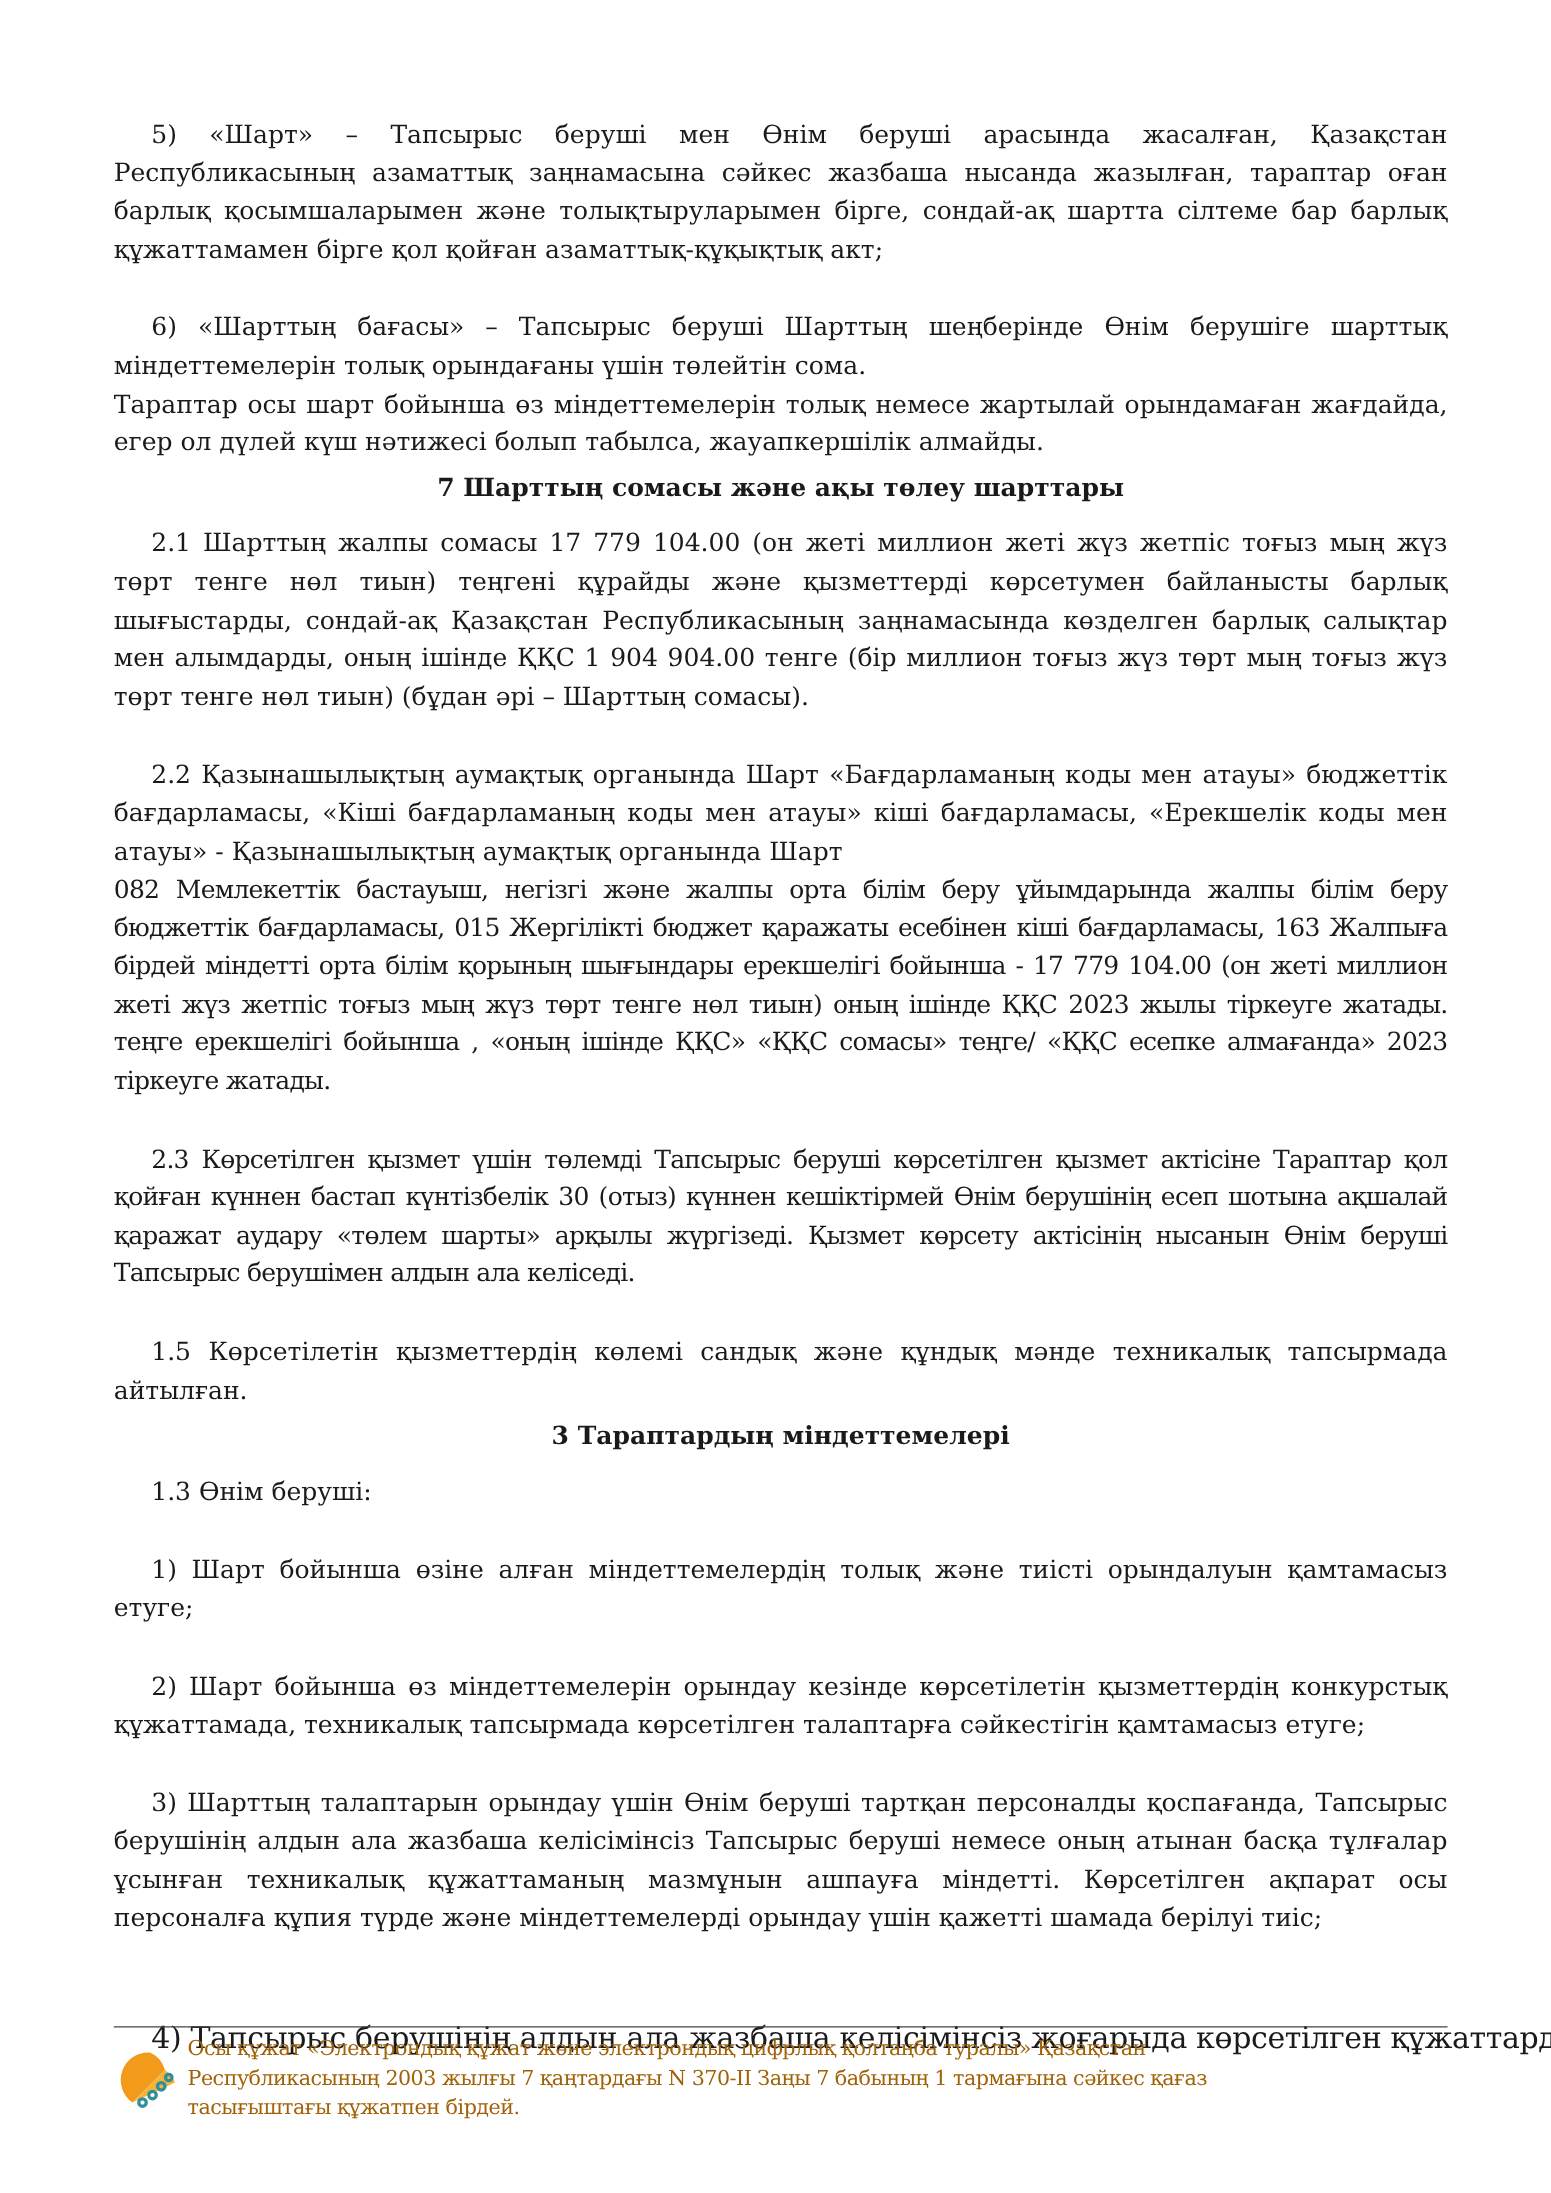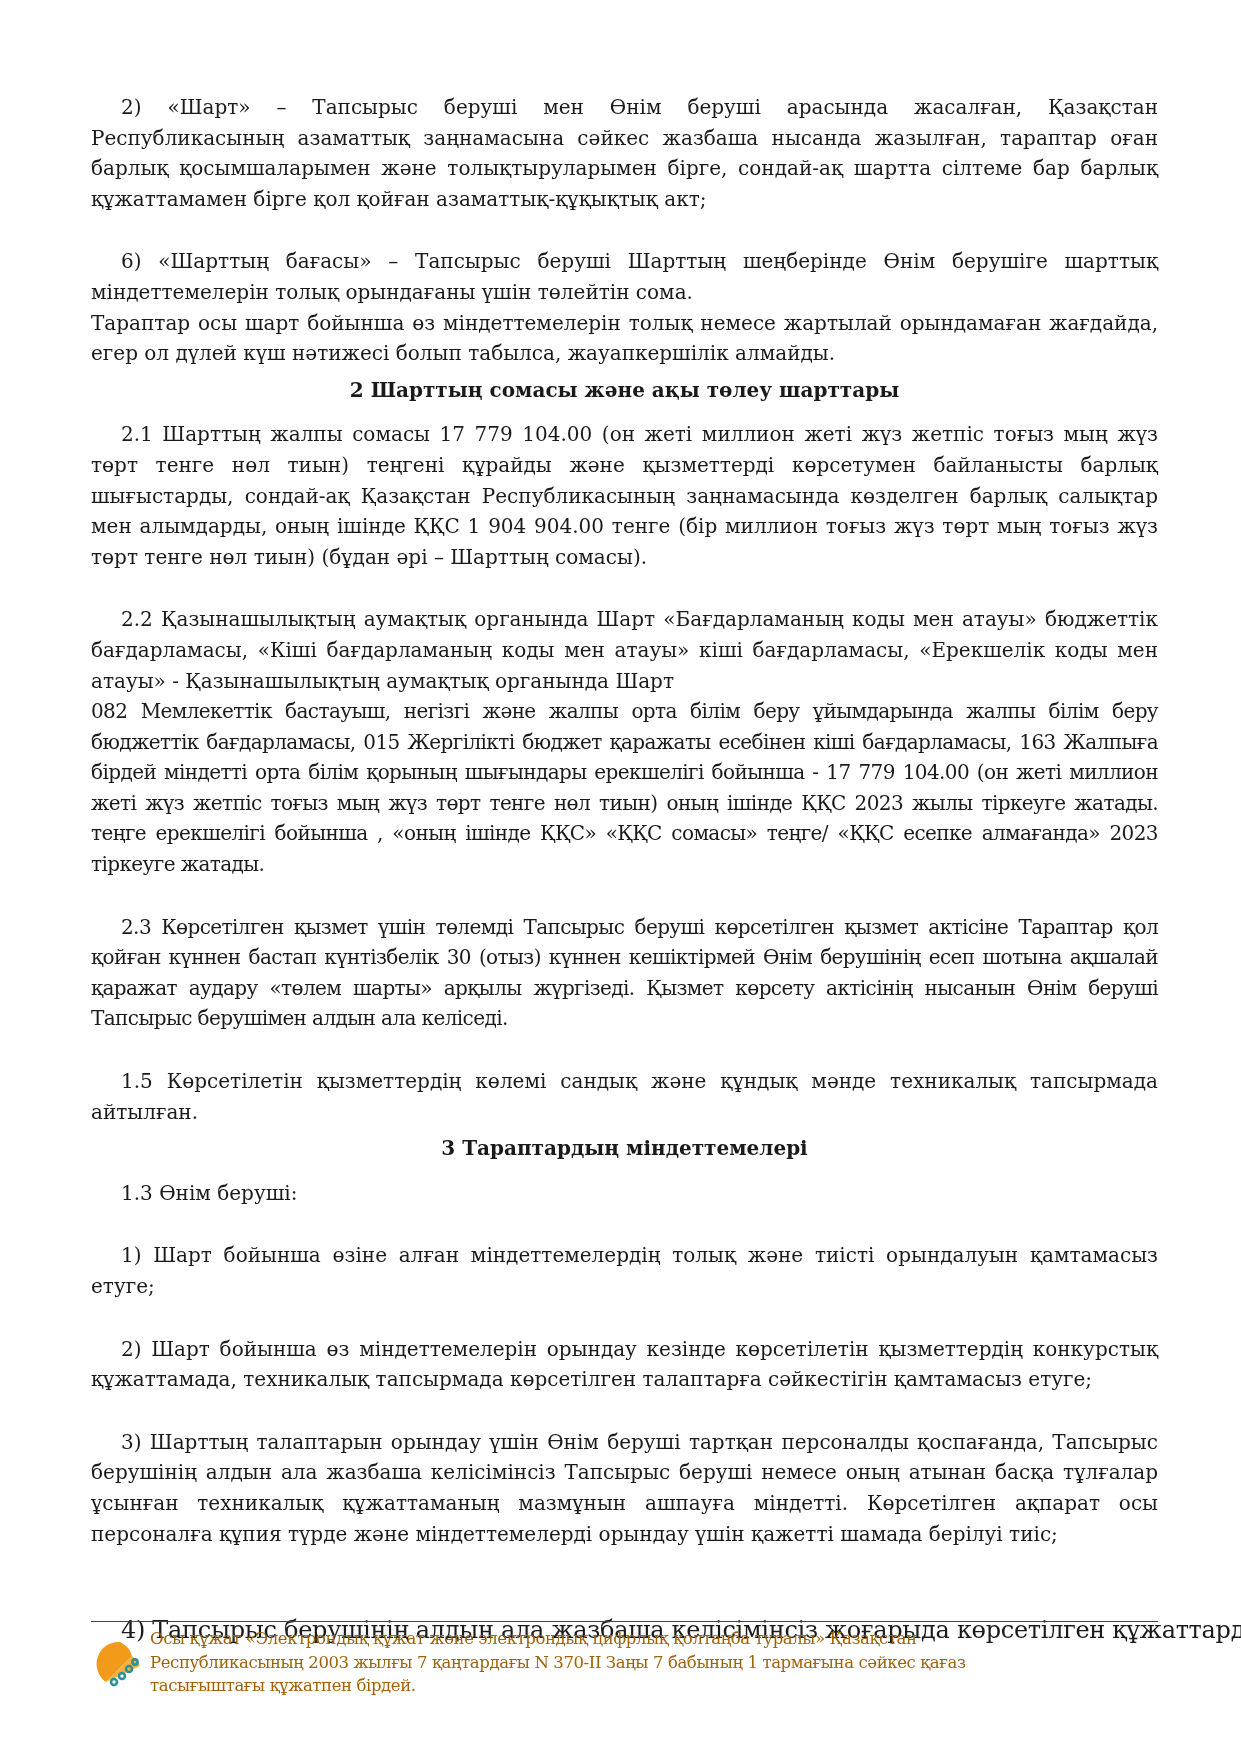--- a/index.html
+++ b/index.html
@@ -15,24 +15,24 @@
   .overflow-line { position: absolute; left: 121px; top: 1615px; width: 1037px;
           font-family: "DejaVu Serif", "Liberation Serif", serif; font-size: 24px; line-height: 30px; white-space: nowrap; letter-spacing: -0.3px; }
   .footer { position: absolute; left: 150px; top: 1627px; width: 900px;
           font-family: "DejaVu Serif", "Liberation Serif", serif; font-size: 16.5px; line-height: 23.5px; color: #a16207; letter-spacing: -0.4px; }
   .logo { position: absolute; left: 92px; top: 1636px; width: 56px; height: 56px; }
 </style>
 </head>
 <body>
 
 <div class="page">
-  <p class="para">2) «Шарт» – Тапсырыс беруші мен Өнім беруші арасында жасалған, Қазақстан Республикасының азаматтық заңнамасына сәйкес жазбаша нысанда жазылған, тараптар оған барлық қосымшаларымен және толықтыруларымен бірге, сондай-ақ шартта сілтеме бар барлық құжаттамамен бірге қол қойған азаматтық-құқықтық акт;</p>
+  <p class="para">5) «Шарт» – Тапсырыс беруші мен Өнім беруші арасында жасалған, Қазақстан Республикасының азаматтық заңнамасына сәйкес жазбаша нысанда жазылған, тараптар оған барлық қосымшаларымен және толықтыруларымен бірге, сондай-ақ шартта сілтеме бар барлық құжаттамамен бірге қол қойған азаматтық-құқықтық акт;</p>
   <p class="para gap">6) «Шарттың бағасы» – Тапсырыс беруші Шарттың шеңберінде Өнім берушіге шарттық міндеттемелерін толық орындағаны үшін төлейтін сома.</p>
   <p class="para noind">Тараптар осы шарт бойынша өз міндеттемелерін толық немесе жартылай орындамаған жағдайда, егер ол дүлей күш нәтижесі болып табылса, жауапкершілік алмайды.</p>
-  <p class="heading" style="margin-top:6px;margin-bottom:14px">2 Шарттың сомасы және ақы төлеу шарттары</p>
+  <p class="heading" style="margin-top:6px;margin-bottom:14px">7 Шарттың сомасы және ақы төлеу шарттары</p>
   <p class="para">2.1 Шарттың жалпы сомасы 17 779 104.00 (он жеті миллион жеті жүз жетпіс тоғыз мың жүз төрт тенге нөл тиын) теңгені құрайды және қызметтерді көрсетумен байланысты барлық шығыстарды, сондай-ақ Қазақстан Республикасының заңнамасында көзделген барлық салықтар мен алымдарды, оның ішінде ҚҚС 1 904 904.00 тенге (бір миллион тоғыз жүз төрт мың тоғыз жүз төрт тенге нөл тиын) (бұдан әрі – Шарттың сомасы).</p>
   <p class="para gap">2.2 Қазынашылықтың аумақтық органында Шарт «Бағдарламаның коды мен атауы» бюджеттік бағдарламасы, «Кіші бағдарламаның коды мен атауы» кіші бағдарламасы, «Ерекшелік коды мен атауы» - Қазынашылықтың аумақтық органында Шарт</p>
   <p class="para noind cond">082 Мемлекеттік бастауыш, негізгі және жалпы орта білім беру ұйымдарында жалпы білім беру бюджеттік бағдарламасы, 015 Жергілікті бюджет қаражаты есебінен кіші бағдарламасы, 163 Жалпыға бірдей міндетті орта білім қорының шығындары ерекшелігі бойынша - 17 779 104.00 (он жеті миллион жеті жүз жетпіс тоғыз мың жүз төрт тенге нөл тиын) оның ішінде ҚҚС 2023 жылы тіркеуге жатады. теңге ерекшелігі бойынша , «оның ішінде ҚҚС» «ҚҚС сомасы» теңге/ «ҚҚС есепке алмағанда» 2023 тіркеуге жатады.</p>
   <p class="para gap cond">2.3 Көрсетілген қызмет үшін төлемді Тапсырыс беруші көрсетілген қызмет актісіне Тараптар қол қойған күннен бастап күнтізбелік 30 (отыз) күннен кешіктірмей Өнім берушінің есеп шотына ақшалай қаражат аудару «төлем шарты» арқылы жүргізеді. Қызмет көрсету актісінің нысанын Өнім беруші Тапсырыс берушімен алдын ала келіседі.</p>
   <p class="para gap">1.5 Көрсетілетін қызметтердің көлемі сандық және құндық мәнде техникалық тапсырмада айтылған.</p>
   <p class="heading" style="margin-top:6px;margin-bottom:14px">3 Тараптардың міндеттемелері</p>
   <p class="para">1.3 Өнім беруші:</p>
   <p class="para gap">1) Шарт бойынша өзіне алған міндеттемелердің толық және тиісті орындалуын қамтамасыз етуге;</p>
   <p class="para gap">2) Шарт бойынша өз міндеттемелерін орындау кезінде көрсетілетін қызметтердің конкурстық құжаттамада, техникалық тапсырмада көрсетілген талаптарға сәйкестігін қамтамасыз етуге;</p>
   <p class="para gap">3) Шарттың талаптарын орындау үшін Өнім беруші тартқан персоналды қоспағанда, Тапсырыс берушінің алдын ала жазбаша келісімінсіз Тапсырыс беруші немесе оның атынан басқа тұлғалар ұсынған техникалық құжаттаманың мазмұнын ашпауға міндетті. Көрсетілген ақпарат осы персоналға құпия түрде және міндеттемелерді орындау үшін қажетті шамада берілуі тиіс;</p>

